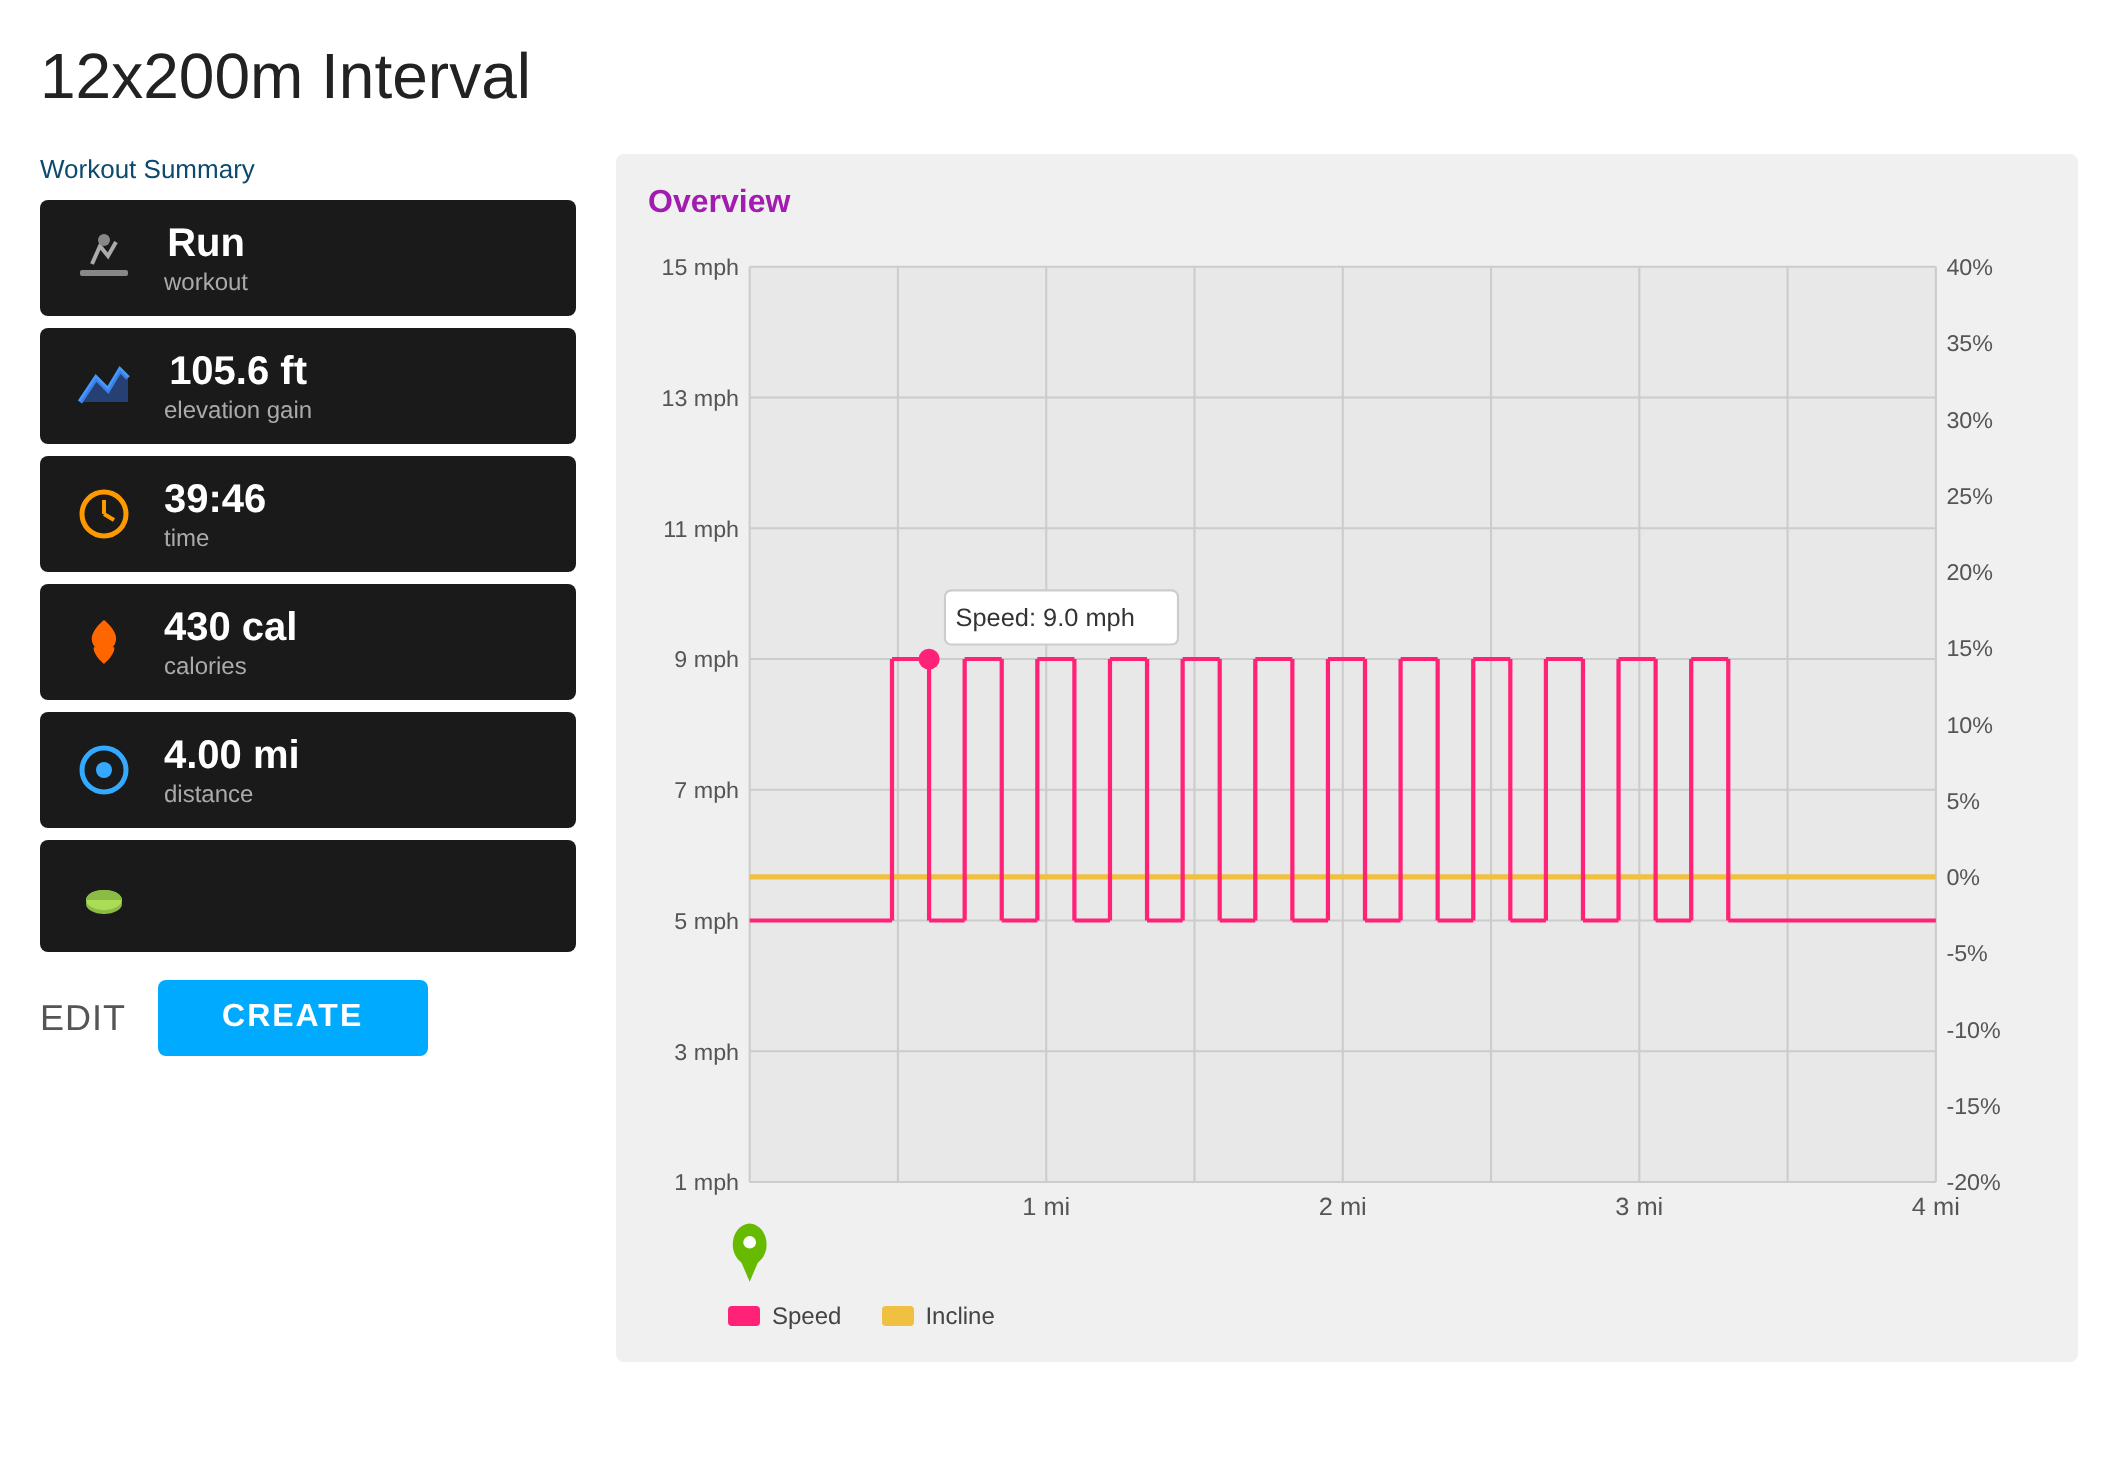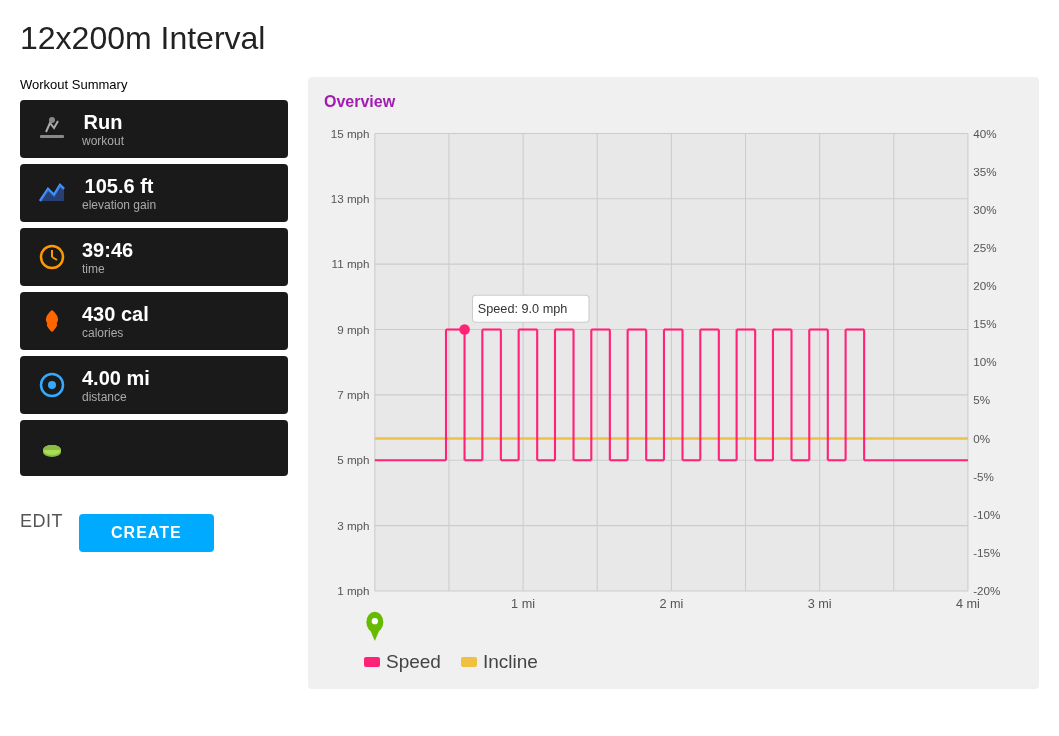--- a/index.html
+++ b/index.html
@@ -20,21 +20,21 @@
     .main-layout {
       display: flex;
       gap: 20px;
     }
     .sidebar {
       width: 268px;
       flex-shrink: 0;
     }
     .sidebar-label {
       font-size: 13px;
-      color: #000000;
+      color: #0c4a6e;
       margin-bottom: 8px;
     }
     .stat-card {
       background: #1a1a1a;
       color: #fff;
       border-radius: 4px;
       padding: 10px 14px;
       margin-bottom: 6px;
       display: flex;
       align-items: center;
@@ -78,21 +78,20 @@
     .create-btn {
       background: #00aaff;
       color: #fff;
       border: none;
       border-radius: 4px;
       padding: 10px 32px;
       font-size: 16px;
       font-weight: bold;
       cursor: pointer;
       letter-spacing: 1px;
-      margin-top: 24px;
     }
     .chart-panel {
       flex: 1;
       background: #f0f0f0;
       border-radius: 4px;
       padding: 16px;
       position: relative;
     }
     .chart-title {
       font-size: 16px;
@@ -107,21 +106,21 @@
     }
     svg.chart-svg {
       width: 100%;
       height: 100%;
     }
     .legend {
       display: flex;
       align-items: center;
       gap: 20px;
       margin-top: 8px;
-      font-size: 19px;
+      font-size: 12px;
       color: #444;
       padding-left: 40px;
     }
     .legend-item {
       display: flex;
       align-items: center;
       gap: 6px;
     }
     .legend-swatch {
       width: 16px;

